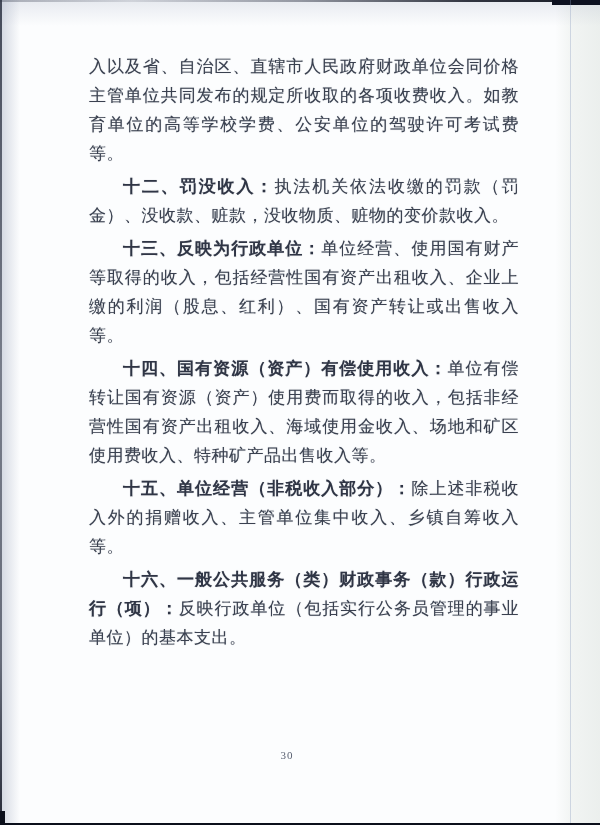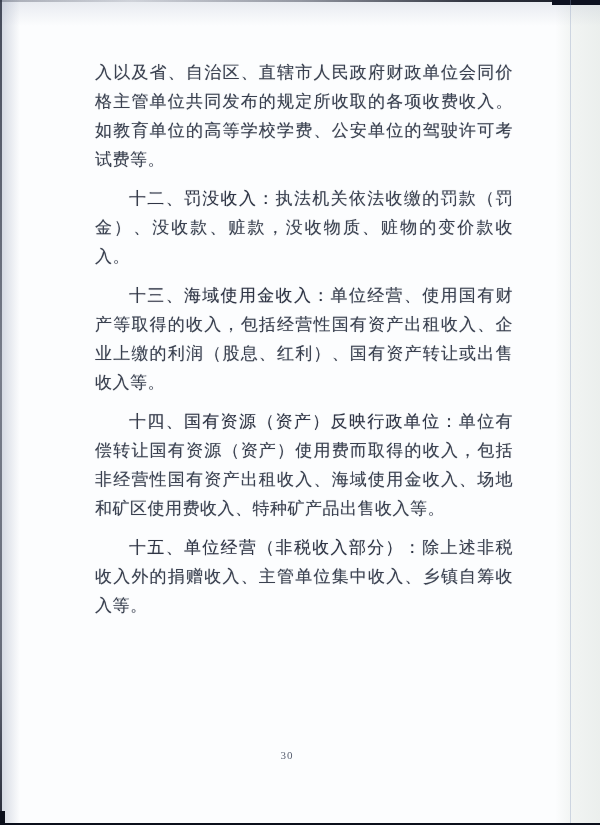--- a/index.html
+++ b/index.html
@@ -48,42 +48,43 @@
     position: absolute; bottom: 0; left: 0; width: 5px; height: 14px;
     background: #0b0f1b;
   }
   
   .text-block {
     position: absolute; left: 85px; top: 48px; width: 438px;
     font-size: 17px; line-height: 29px; letter-spacing: 0.5px;
     color: #3a4150; text-align: justify;
     text-shadow: 0 0 1px rgba(58,65,80,0.38);
   }
-  .text-block p { margin: 10px; text-indent: 2em; }
+  .text-block p { margin: 4px; text-indent: 2em; }
   .text-block p.no-indent { text-indent: 0; }
-  .text-block b { font-weight: 400; color: #2f3545; }
+  .text-block b { font-weight: 700; color: #2f3545; }
   .page-number {
     position: absolute; top: 748px; left: 0; width: 574px;
     text-align: center; font-size: 11px; line-height: 14px;
     color: #5a6172; letter-spacing: 1px;
   }
 </style>
 </head>
 <body>
 
 <div class="page">
   <div class="edge-top"></div>
   <div class="corner-top-right"></div>
   <div class="edge-left"></div>
   <div class="scan-line-right"></div>
   <div class="edge-bottom"></div>
   <div class="corner-bottom-left"></div>
 
   <div class="text-block" id="text-block">
       <p class="no-indent">入以及省、自治区、直辖市人民政府财政单位会同价格主管单位共同发布的规定所收取的各项收费收入。如教育单位的高等学校学费、公安单位的驾驶许可考试费等。</p>
       <p><b>十二、罚没收入：</b>执法机关依法收缴的罚款（罚金）、没收款、赃款，没收物质、赃物的变价款收入。</p>
-      <p><b>十三、海域使用金收入：</b>单位经营、使用国有财产等取得的收入，包括经营性国有资产出租收入、企业上缴的利润（股息、红利）、国有资产转让或出售收入等。</p>
-      <p><b>十四、国有资源（资产）反映行政单位：</b>单位有偿转让国有资源（资产）使用费而取得的收入，包括非经营性国有资产出租收入、海域使用金收入、场地和矿区使用费收入、特种矿产品出售收入等。</p>
+      <p><b>十三、反映为行政单位：</b>单位经营、使用国有财产等取得的收入，包括经营性国有资产出租收入、企业上缴的利润（股息、红利）、国有资产转让或出售收入等。</p>
+      <p><b>十四、国有资源（资产）有偿使用收入：</b>单位有偿转让国有资源（资产）使用费而取得的收入，包括非经营性国有资产出租收入、海域使用金收入、场地和矿区使用费收入、特种矿产品出售收入等。</p>
       <p><b>十五、单位经营（非税收入部分）：</b>除上述非税收入外的捐赠收入、主管单位集中收入、乡镇自筹收入等。</p>
+      <p><b>十六、一般公共服务（类）财政事务（款）行政运行（项）：</b>反映行政单位（包括实行公务员管理的事业单位）的基本支出。</p>
     </div>
 
   <div class="page-number">30</div>
 </div>
 
 </body></html>

